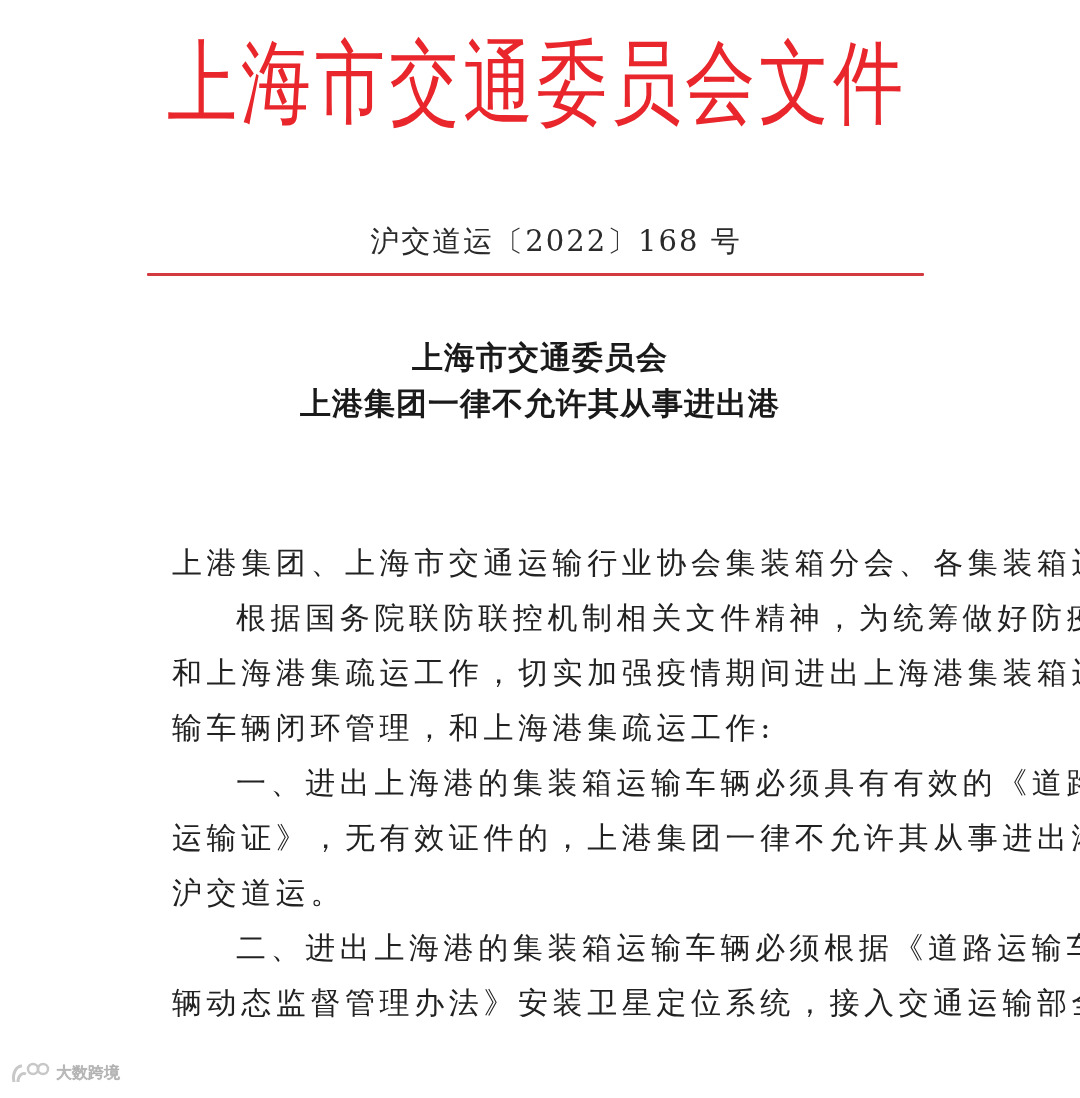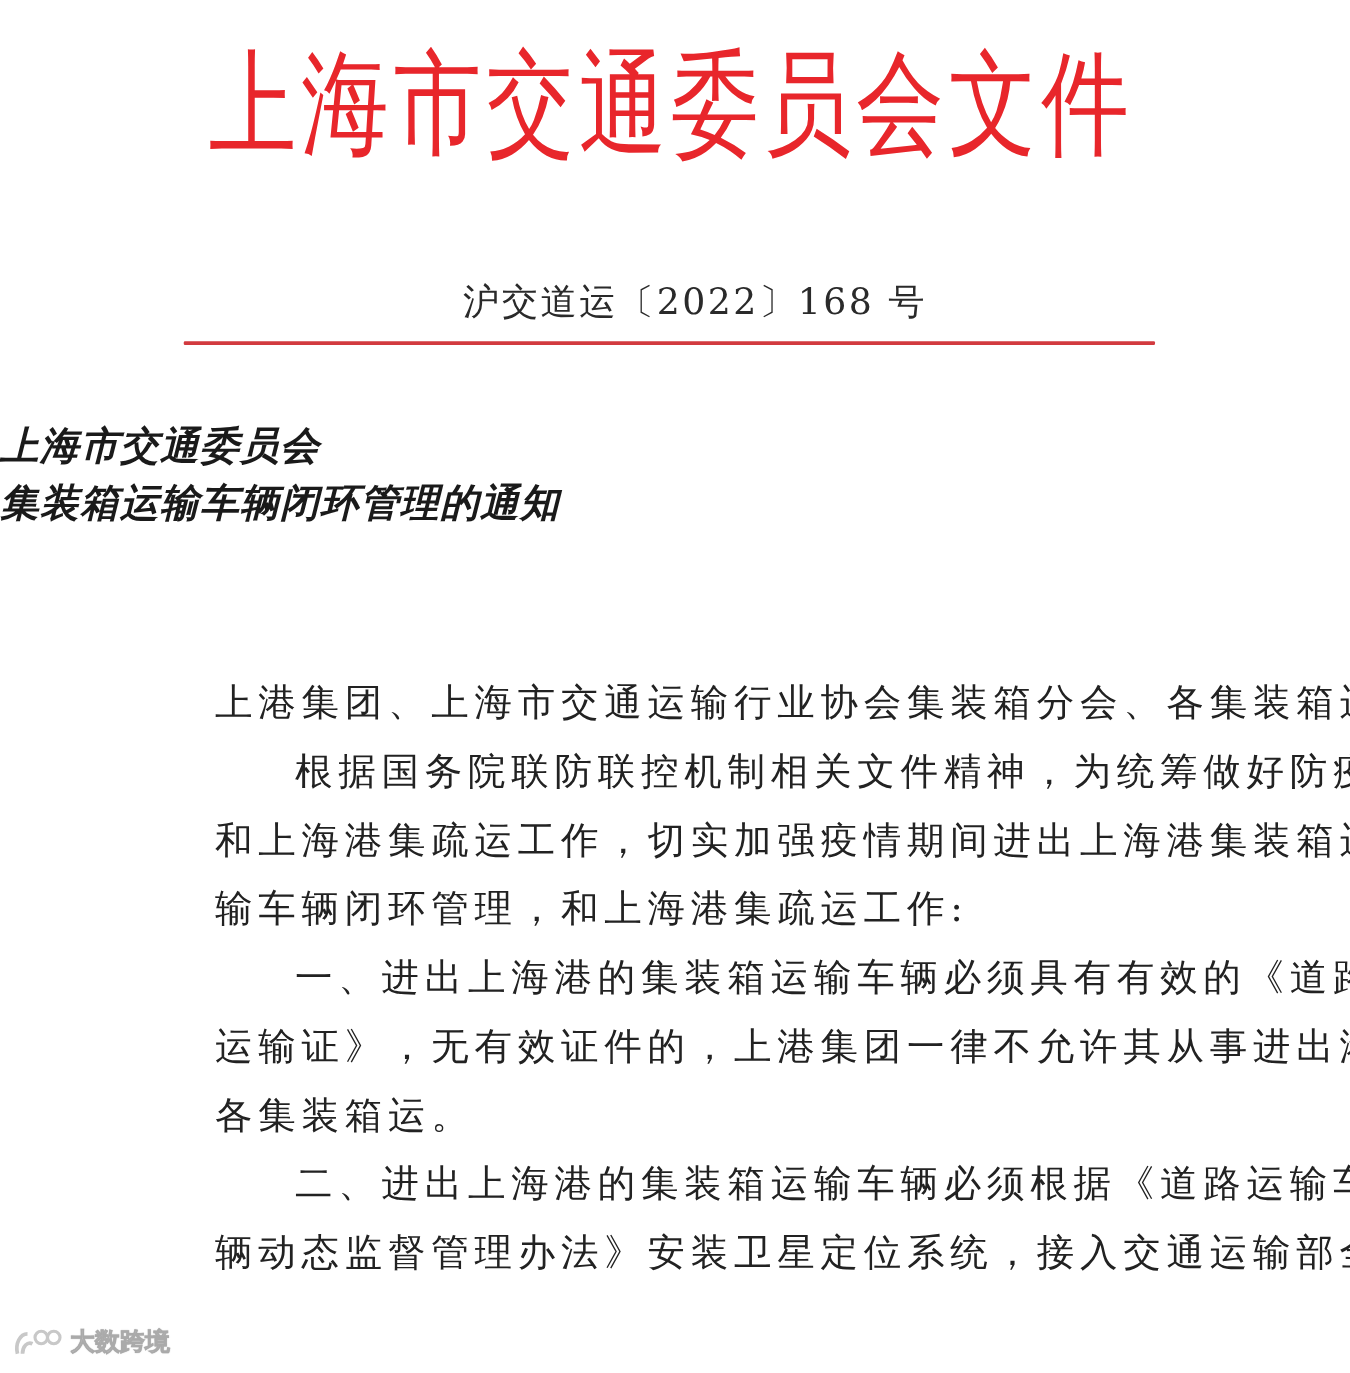--- a/index.html
+++ b/index.html
@@ -61,25 +61,25 @@
       width: 777px;
       height: 3px;
       background: #d23a3f;
       border-radius: 1px;
     }
     .title {
       position: absolute;
       left: 0;
       width: 1080px;
       top: 334px;
+      text-align: center;
       font-weight: bold;
       font-size: 31px;
       letter-spacing: 1px;
       color: #1a1a1a;
-      font-style: italic;
     }
     .title div {
       height: 46px;
       line-height: 46px;
     }
     .body {
       position: absolute;
       left: 172px;
       top: 540px;
       width: 740px;
@@ -97,22 +97,22 @@
     }
     .watermark {
       position: absolute;
       left: 10px;
       top: 1060px;
       display: flex;
       align-items: center;
       gap: 6px;
       color: rgba(200, 200, 200, 0.9);
       font-family: "DejaVu Sans", "Liberation Sans", sans-serif;
-      font-size: 20px;
-      font-weight: bold;
+      font-size: 16px;
+      font-weight: normal;
       text-shadow: 0 0 1px #999;
       -webkit-text-stroke: 0.5px #aaa;
     }
     .watermark .logo {
       width: 40px;
       height: 26px;
       position: relative;
     }
   </style>
 </head>
@@ -132,31 +132,31 @@
     <span>文</span>
     <span>件</span>
   </div>
 
   <div class="doc-number">沪交道运〔2022〕168 号</div>
 
   <div class="red-rule"></div>
 
   <div class="title">
     <div>上海市交通委员会</div>
-    <div>集装箱运输车辆闭环管理的通知</div>
+    <div>上港集团一律不允许其从事进出港</div>
   </div>
 
   <div class="body">
     <div class="line">上港集团、上海市交通运输行业协会集装箱分会、各集装箱运</div>
     <div class="line indent">根据国务院联防联控机制相关文件精神，为统筹做好防疫</div>
     <div class="line">和上海港集疏运工作，切实加强疫情期间进出上海港集装箱运</div>
     <div class="line">输车辆闭环管理，和上海港集疏运工作:</div>
     <div class="line indent">一、进出上海港的集装箱运输车辆必须具有有效的《道路</div>
     <div class="line">运输证》，无有效证件的，上港集团一律不允许其从事进出港</div>
-    <div class="line">各集装箱运。</div>
+    <div class="line">沪交道运。</div>
     <div class="line indent">二、进出上海港的集装箱运输车辆必须根据《道路运输车</div>
     <div class="line">辆动态监督管理办法》安装卫星定位系统，接入交通运输部全</div>
   </div>
 
   <div class="watermark">
     <span class="logo">
       <svg width="40" height="26" viewBox="0 0 40 26">
         <path d="M4 22 C2 14, 6 6, 12 6" stroke="#c8c8c8" stroke-width="3" fill="none"></path>
         <path d="M8 22 C8 16, 12 12, 16 14" stroke="#c8c8c8" stroke-width="3" fill="none"></path>
         <circle cx="23" cy="9" r="5" stroke="#c8c8c8" stroke-width="2.5" fill="none"></circle>

